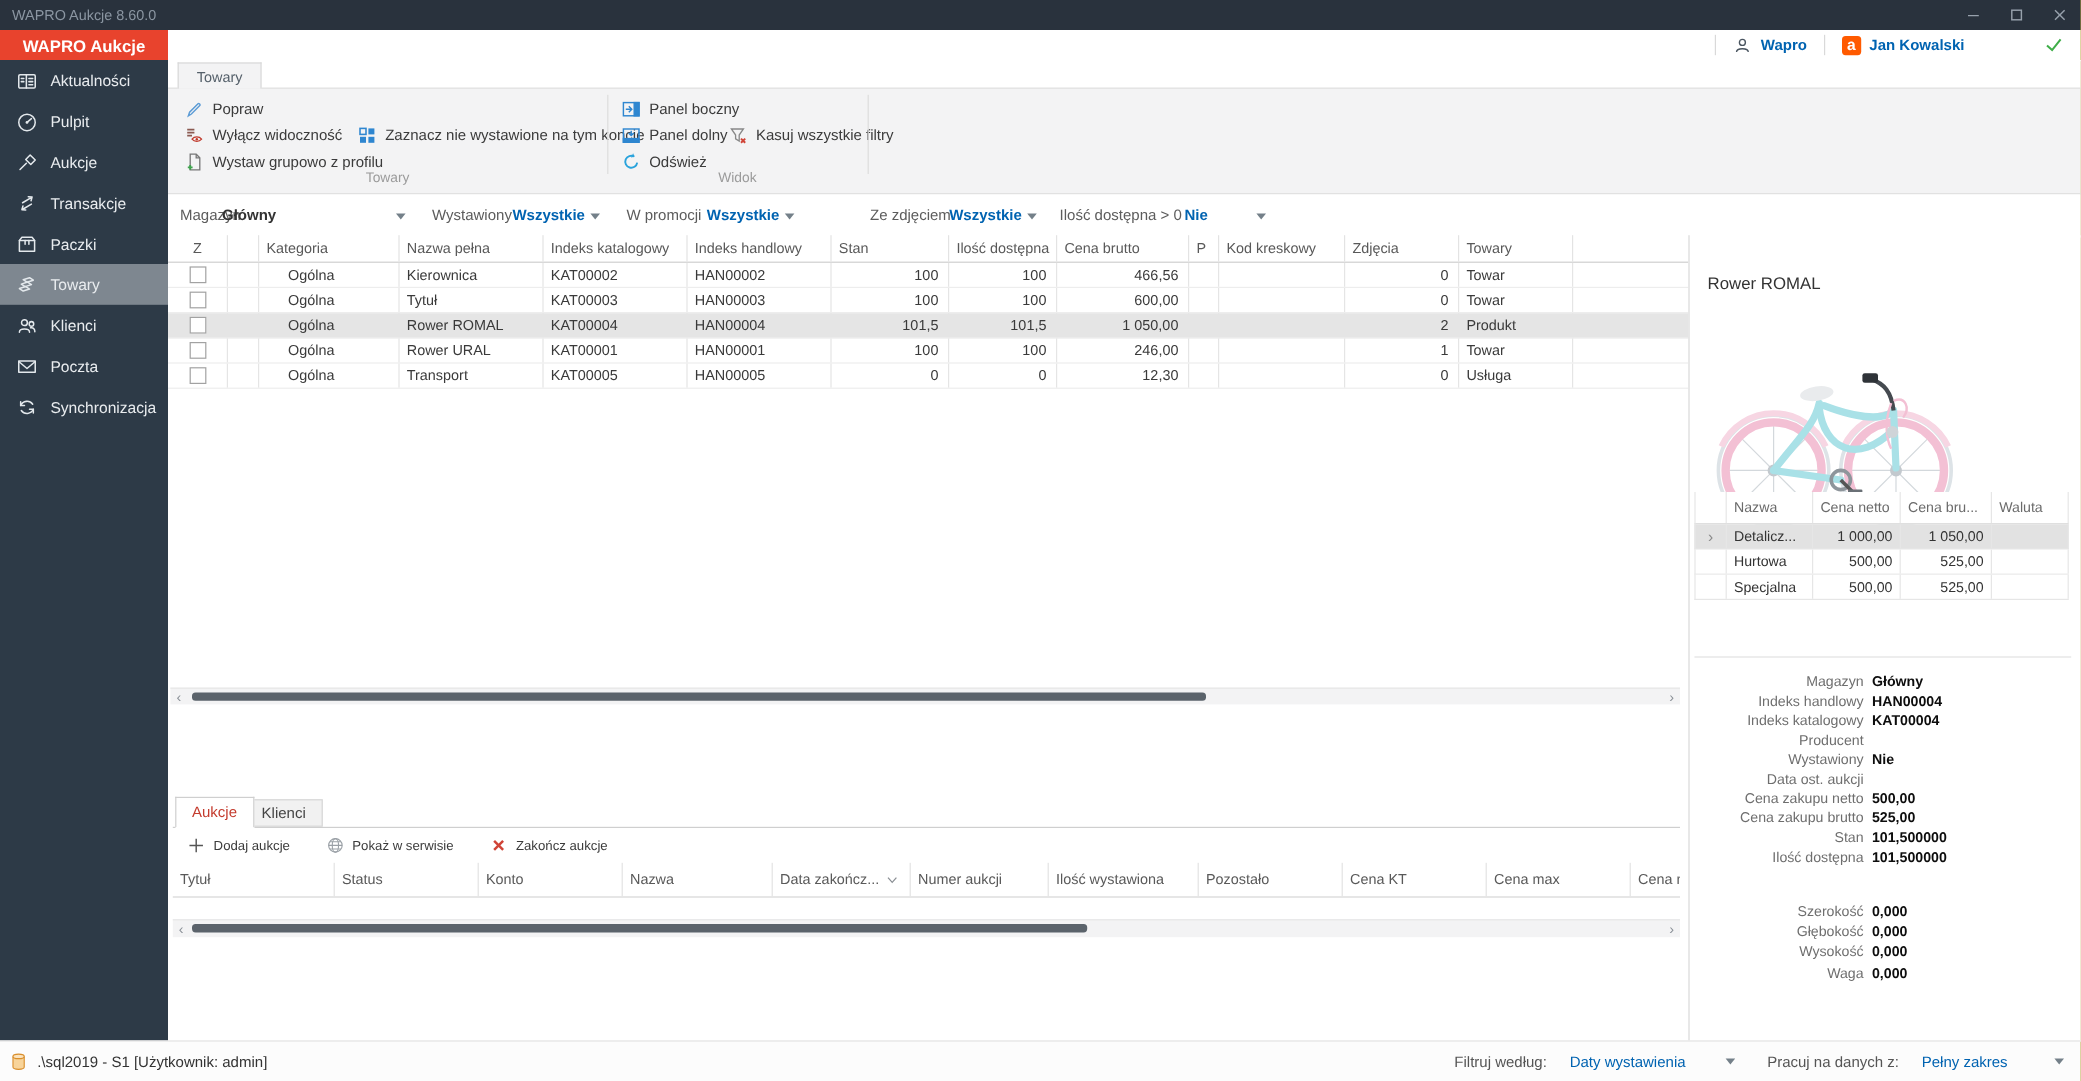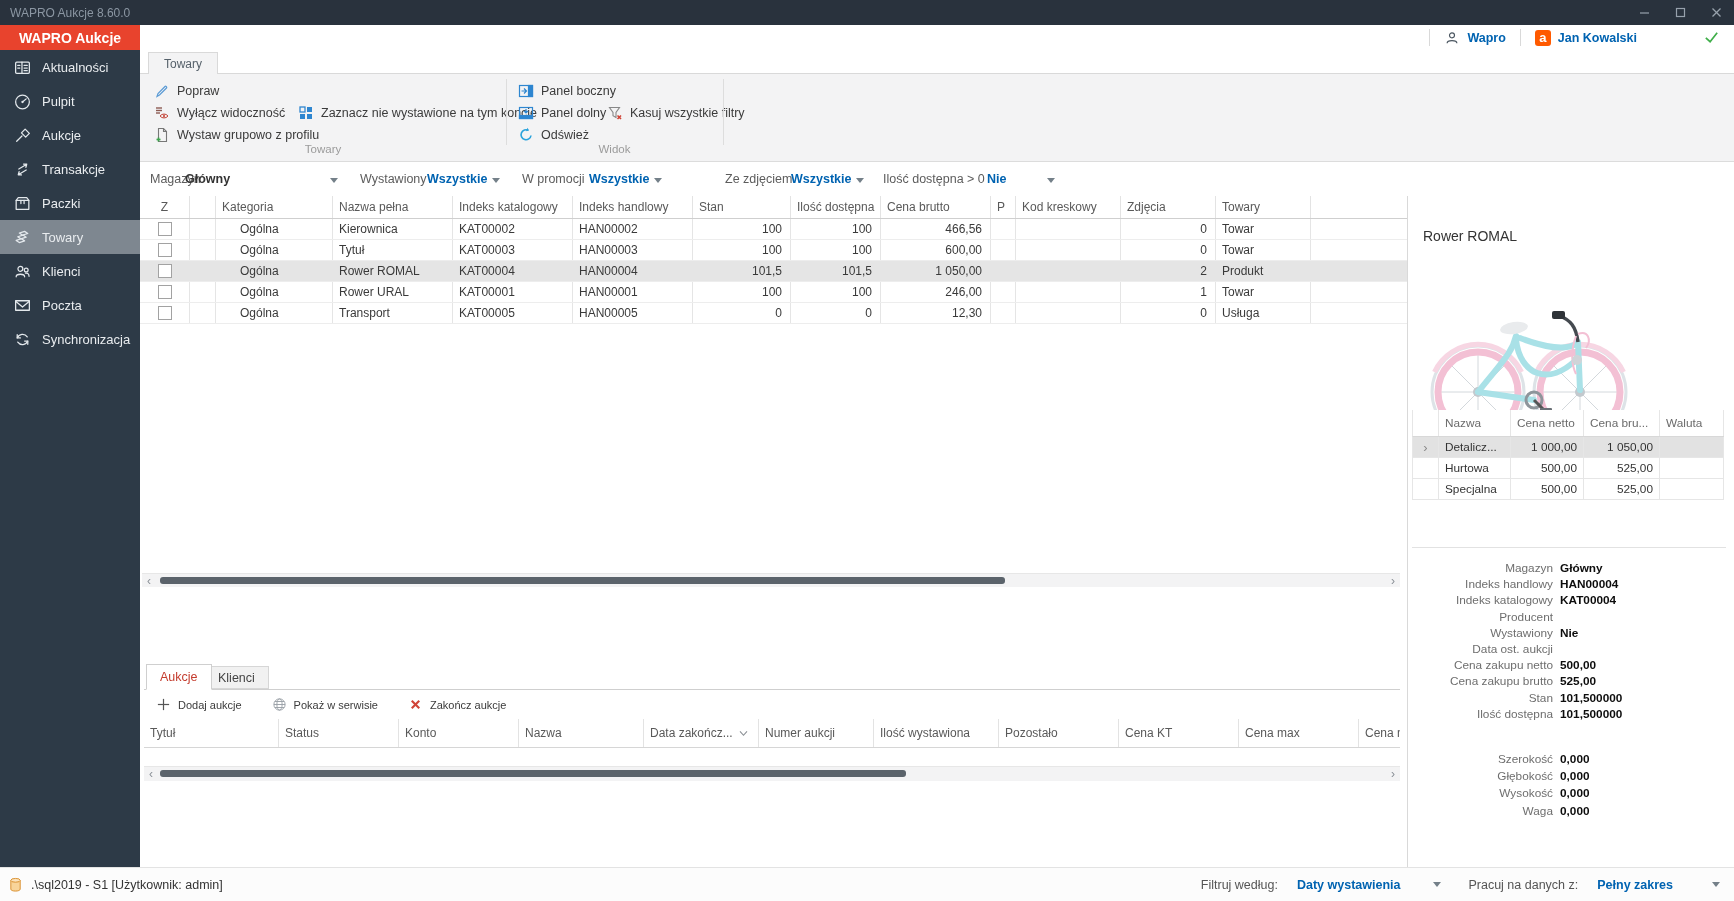--- a/index.html
+++ b/index.html
@@ -116,21 +116,21 @@
 .sec.wym .pf{height:17.4px;}
 .pf .lb{width:141px;text-align:right;color:#6e6e6e;flex:0 0 141px;}
 .pf .vl{margin-left:7px;font-weight:bold;color:#0d0d0d;}
 
 
 .statusbar{position:absolute;left:0;right:0;bottom:0;height:33px;background:#fcfcfc;border-top:1px solid #e3e3e3;
            display:flex;align-items:center;font-size:12.5px;color:#333;}
 .sb-left{display:flex;align-items:center;gap:8px;margin-left:8px;}
 .sb-left svg{width:15px;height:16px;}
 .sb-right{margin-left:auto;display:flex;align-items:center;margin-right:14px;gap:19px;color:#555;}
-.sb-right .bv{color:#0063b1;font-weight:bold;}
+.sb-right .bv{color:#0063b1;font-weight:normal;}
 .sb-dd{width:0;height:0;border-left:4px solid transparent;border-right:4px solid transparent;border-top:5px solid #748089;}
 </style>
 </head>
 <body>
 
 <div class="app">
 
   <div class="titlebar">
     <span class="t">WAPRO Aukcje 8.60.0</span>
     <div class="wctrls">

